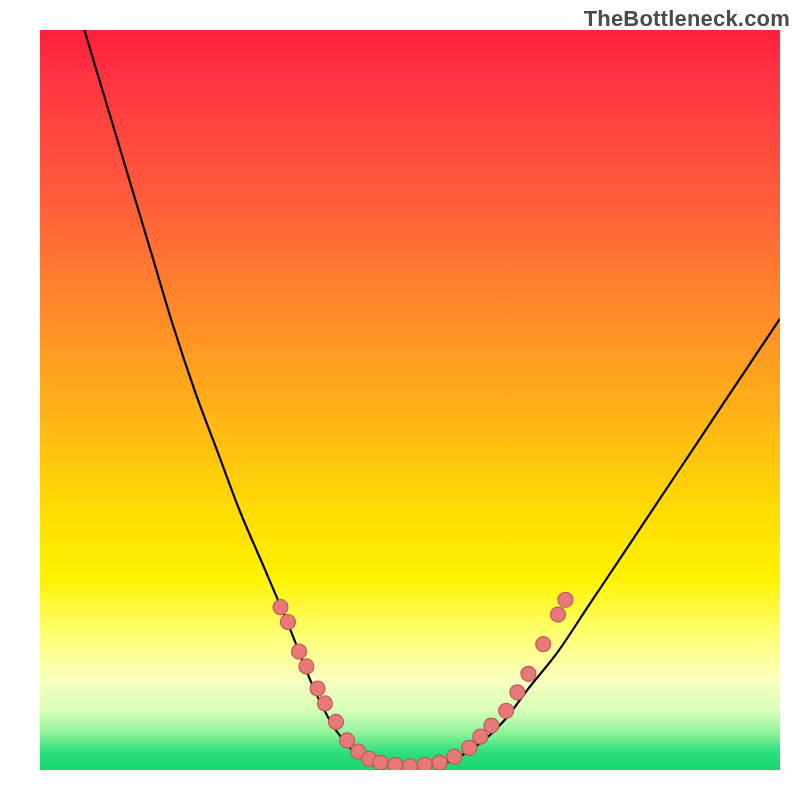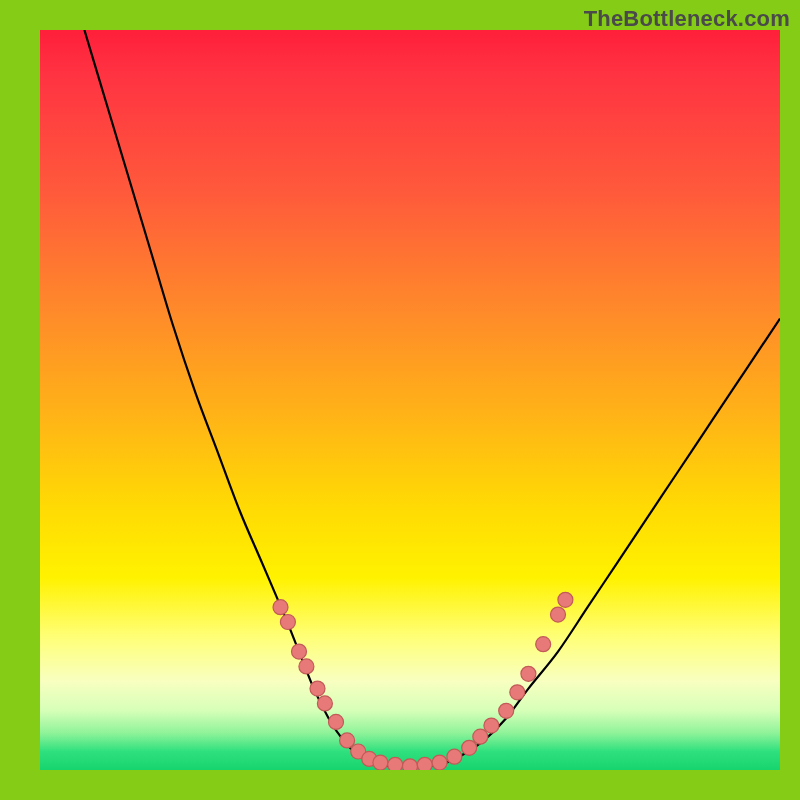--- a/index.html
+++ b/index.html
@@ -8,21 +8,21 @@
     width: 800px;
     height: 800px;
     background: #000;
     font-family: Arial, Helvetica, sans-serif;
     overflow: hidden;
   }
   .frame {
     position: relative;
     width: 800px;
     height: 800px;
-    background: #84cc16;
+    background: #ffffff;
   }
   .watermark {
     position: absolute;
     top: 6px;
     right: 10px;
     color: #4a4a4a;
     font-size: 22px;
     font-weight: 600;
     z-index: 10;
     letter-spacing: 0.2px;

